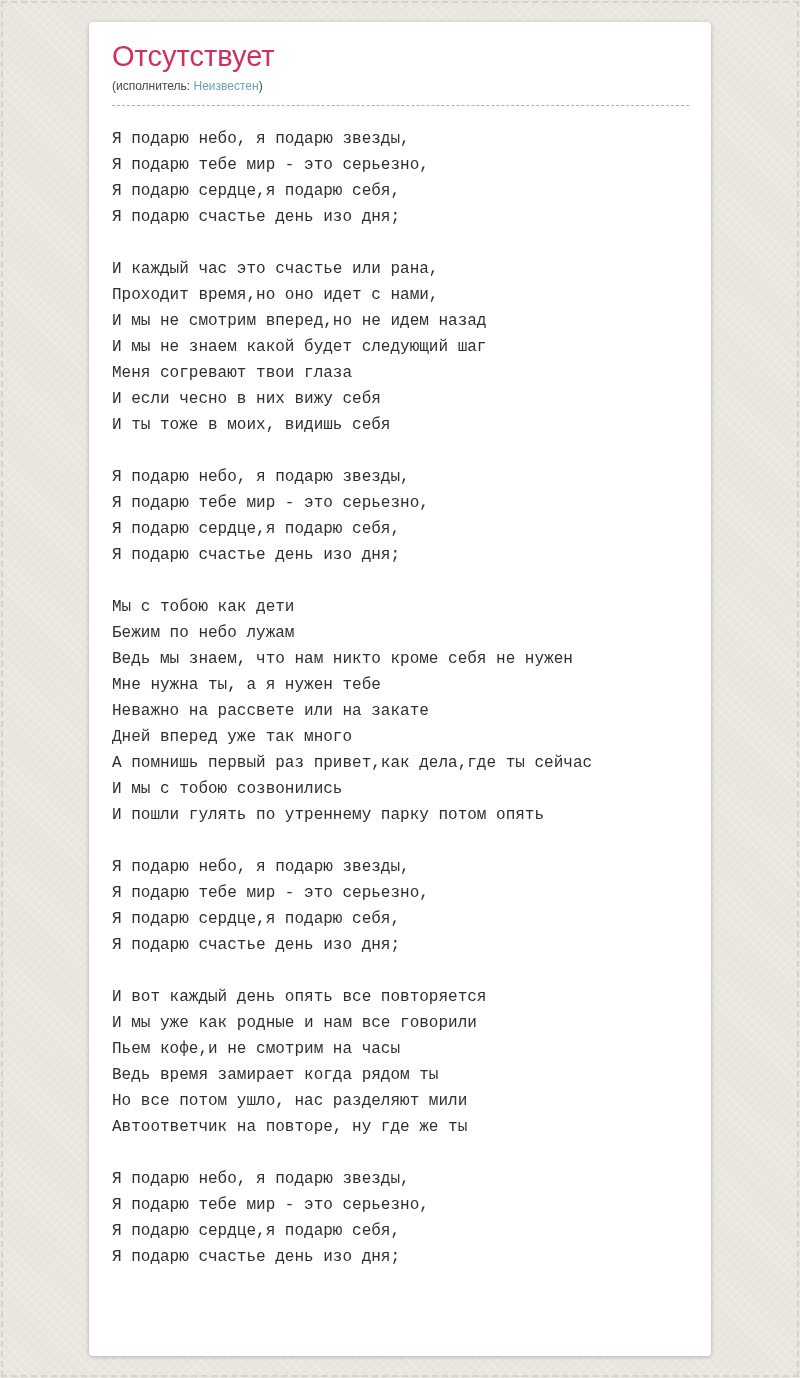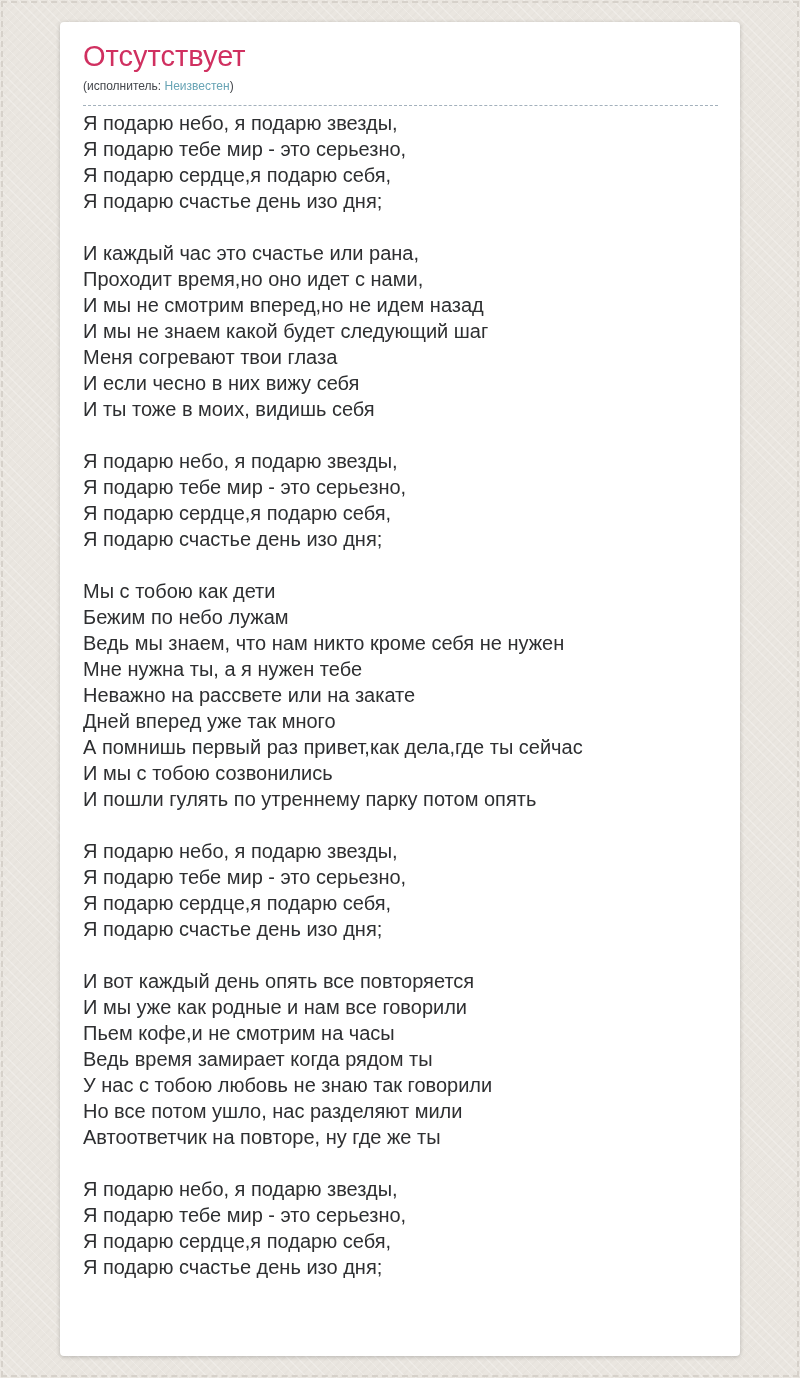--- a/index.html
+++ b/index.html
@@ -25,21 +25,21 @@
     position:relative;
   }
   .stitch-frame{
     position:absolute;
     left:1px; top:1px; right:1px; bottom:1px;
     border:2px dashed var(--stitch);
     pointer-events:none;
   }
   .card{
     position:relative;
-    width:680px;
+    width:622px;
     margin:0 auto;
     top:22px;
     background:var(--card-bg);
     border-radius:4px;
     box-shadow:0 1px 4px rgba(0,0,0,.22);
     padding:17px 22px 26px 23px;
     min-height:1334px;
   }
   h1.song-title{
     margin:0;
@@ -55,24 +55,25 @@
     color:var(--subtitle-color);
     padding-bottom:7px;
     border-bottom:1px dashed var(--separator-color);
   }
   .artist-line a{
     color:var(--link-color);
     text-decoration:none;
     cursor:pointer;
   }
   .lyrics{
-    margin-top:4px;
-    font-size:20px;
+    margin-top:20px;
+    font-size:16px;
     line-height:26px;
     color:var(--text-color);
+    font-family:Liberation Mono, monospace;
   }
   .stanza{margin:0 0 26px 0;}
   .stanza:last-child{margin-bottom:0;}
   .line{white-space:pre-wrap;}
 </style>
 </head>
 <body>
 
 <div class="stitch-frame"></div>
 
@@ -118,21 +119,20 @@
         <div class="line">Я подарю небо, я подарю звезды,</div>
         <div class="line">Я подарю тебе мир - это серьезно,</div>
         <div class="line">Я подарю сердце,я подарю себя,</div>
         <div class="line">Я подарю счастье день изо дня;</div>
       </div>
       <div class="stanza">
         <div class="line">И вот каждый день опять все повторяется</div>
         <div class="line">И мы уже как родные и нам все говорили</div>
         <div class="line">Пьем кофе,и не смотрим на часы</div>
         <div class="line">Ведь время замирает когда рядом ты</div>
-        <div class="line">У нас с тобою любовь не знаю так говорили</div>
         <div class="line">Но все потом ушло, нас разделяют мили</div>
         <div class="line">Автоответчик на повторе, ну где же ты</div>
       </div>
       <div class="stanza">
         <div class="line">Я подарю небо, я подарю звезды,</div>
         <div class="line">Я подарю тебе мир - это серьезно,</div>
         <div class="line">Я подарю сердце,я подарю себя,</div>
         <div class="line">Я подарю счастье день изо дня;</div>
       </div>
     </div>

